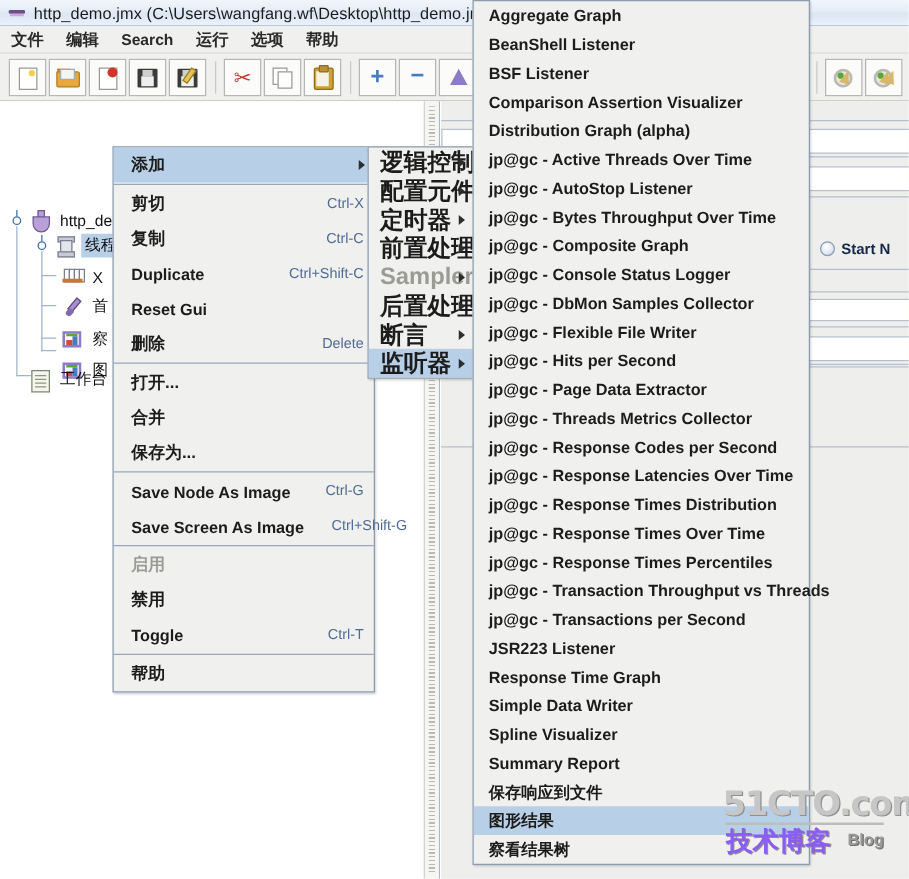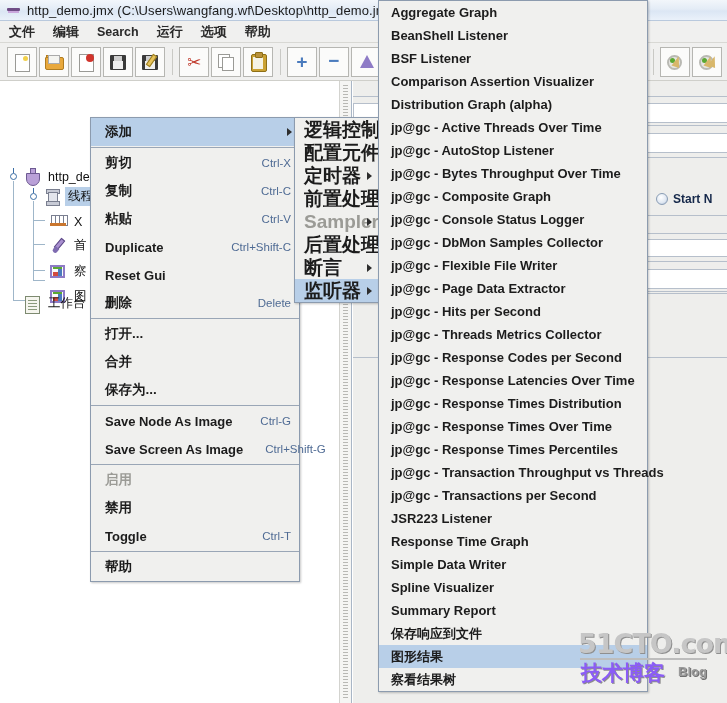--- a/index.html
+++ b/index.html
@@ -404,24 +404,20 @@
     </div>
     <div class="psep"></div>
     <div class="pitem cn" style="height: 28px;">
       <span class="lbl">剪切</span>
       <span class="accel">Ctrl-X</span>
     </div>
     <div class="pitem cn" style="height: 28px;">
       <span class="lbl">复制</span>
       <span class="accel">Ctrl-C</span>
     </div>
-    <div class="pitem cn" style="height: 28px;">
-      <span class="lbl">粘贴</span>
-      <span class="accel">Ctrl-V</span>
-    </div>
     <div class="pitem latin" style="height: 28px;">
       <span class="lbl">Duplicate</span>
       <span class="accel">Ctrl+Shift-C</span>
     </div>
     <div class="pitem latin" style="height: 28px;">
       <span class="lbl">Reset Gui</span>
     </div>
     <div class="pitem cn" style="height: 28px;">
       <span class="lbl">删除</span>
       <span class="accel">Delete</span>
@@ -528,24 +524,24 @@
     <div class="pitem">
       <span class="lbl">jp@gc - Console Status Logger</span>
     </div>
     <div class="pitem">
       <span class="lbl">jp@gc - DbMon Samples Collector</span>
     </div>
     <div class="pitem">
       <span class="lbl">jp@gc - Flexible File Writer</span>
     </div>
     <div class="pitem">
+      <span class="lbl">jp@gc - Hits per Second</span>
+    </div>
+    <div class="pitem">
       <span class="lbl">jp@gc - Page Data Extractor</span>
-    </div>
-    <div class="pitem">
-      <span class="lbl">jp@gc - Hits per Second</span>
     </div>
     <div class="pitem">
       <span class="lbl">jp@gc - Threads Metrics Collector</span>
     </div>
     <div class="pitem">
       <span class="lbl">jp@gc - Response Codes per Second</span>
     </div>
     <div class="pitem">
       <span class="lbl">jp@gc - Response Latencies Over Time</span>
     </div>

